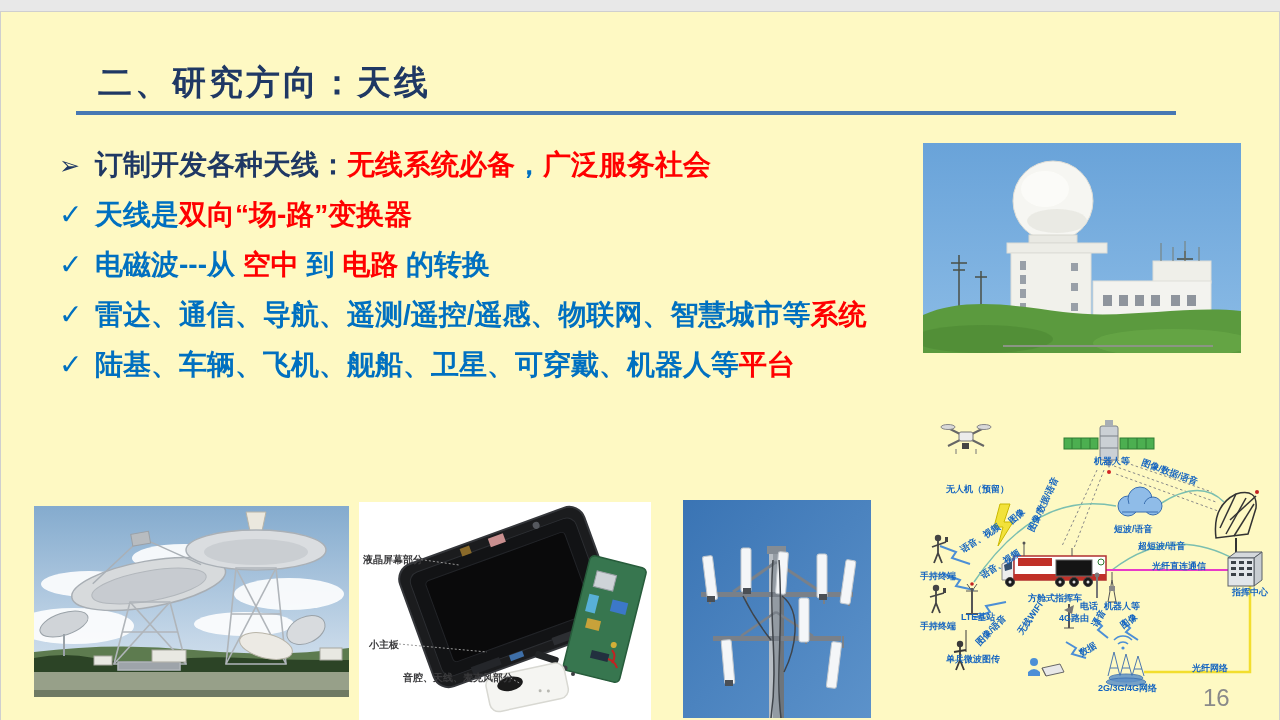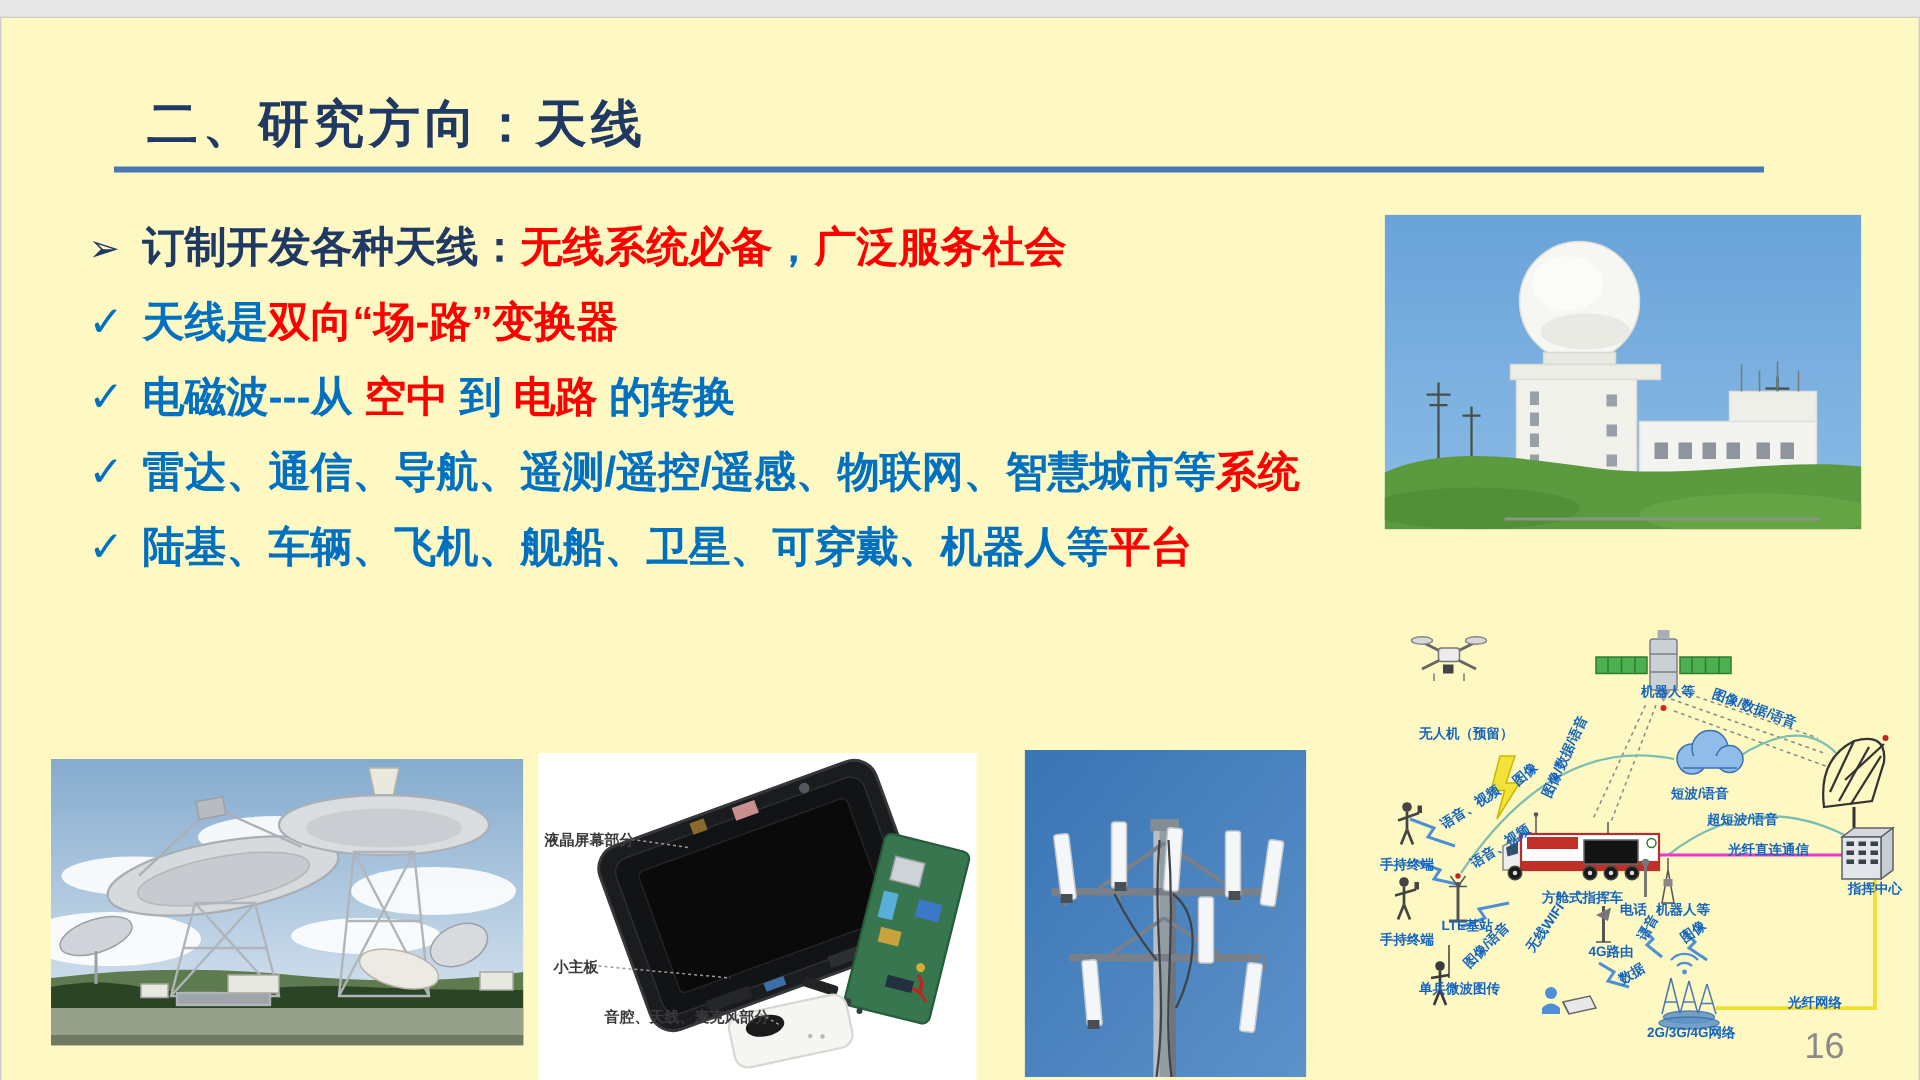--- a/index.html
+++ b/index.html
@@ -455,21 +455,21 @@
         <span class="dlabel" style="left: 92px; top: 100px; transform: rotate(-40deg);">图像</span>
         <span class="dlabel" style="left: 42px; top: 122px; transform: rotate(-33deg);">语音、视频</span>
         <span class="dlabel" style="left: 62px; top: 148px; transform: rotate(-33deg);">语音、视频</span>
         <span class="dlabel" style="left: 4px; top: 160px;">手持终端</span>
         <span class="dlabel" style="left: 4px; top: 210px;">手持终端</span>
         <span class="dlabel" style="left: 45px; top: 201px;">LTE基站</span>
         <span class="dlabel" style="left: 112px; top: 182px;">方舱式指挥车</span>
         <span class="dlabel" style="left: 56px; top: 214px; transform: rotate(-45deg);">图像/语音</span>
         <span class="dlabel" style="left: 30px; top: 243px; text-align: right;">单兵微波图传</span>
         <span class="dlabel" style="left: 96px; top: 202px; transform: rotate(-55deg);">无线WIFI</span>
-        <span class="dlabel" style="left: 143px; top: 218px;">4G路由</span>
+        <span class="dlabel" style="left: 143px; top: 202px;">4G路由</span>
         <span class="dlabel" style="left: 163px; top: 233px; transform: rotate(-30deg);">数据</span>
         <span class="dlabel" style="left: 164px; top: 190px;">电话</span>
         <span class="dlabel" style="left: 174px; top: 202px; transform: rotate(-60deg);">语音</span>
         <span class="dlabel" style="left: 188px; top: 190px;">机器人等</span>
         <span class="dlabel" style="left: 204px; top: 205px; transform: rotate(-35deg);">图像</span>
         <span class="dlabel" style="left: 182px; top: 272px;">2G/3G/4G网络</span>
         <span class="dlabel" style="left: 276px; top: 252px;">光纤网络</span>
         <span class="dlabel" style="left: 236px; top: 150px;">光纤直连通信</span>
         <span class="dlabel" style="left: 316px; top: 176px;">指挥中心</span>
       </div>

